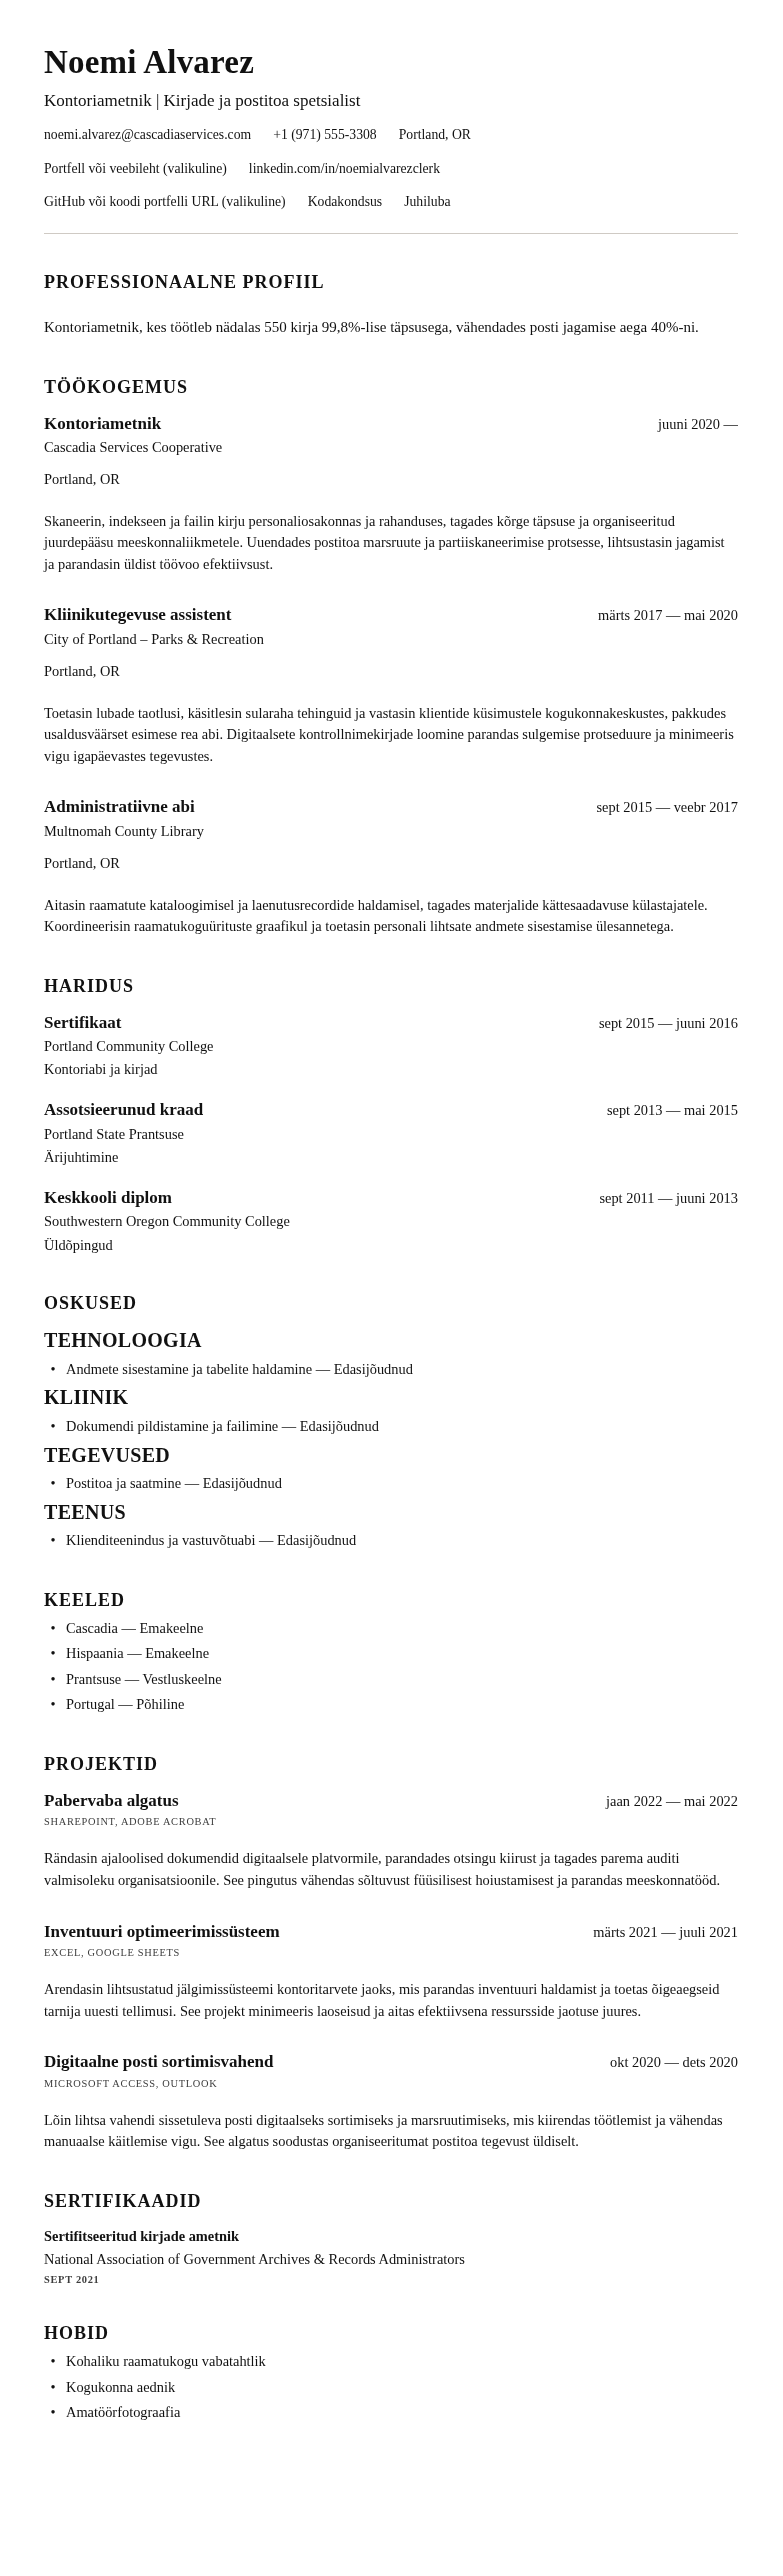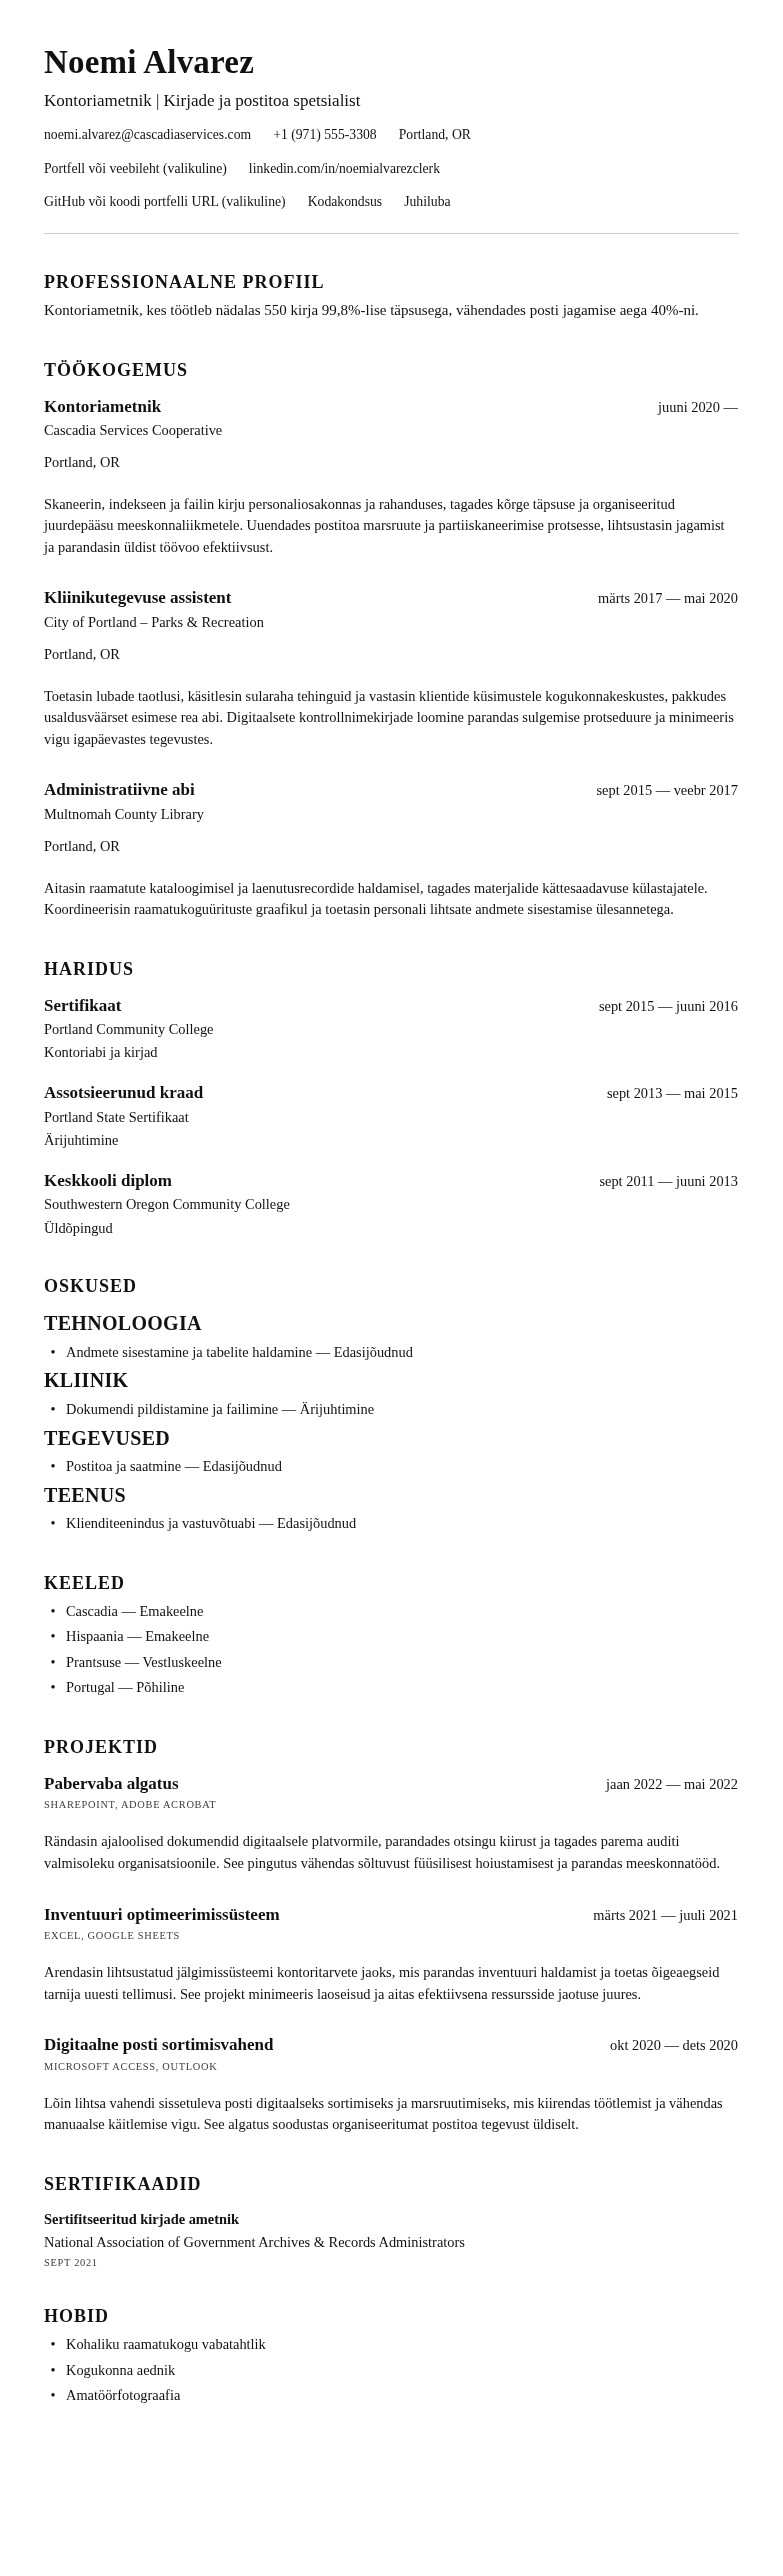--- a/index.html
+++ b/index.html
@@ -18,21 +18,21 @@
   .headline { font-size: 17px; margin-top: 10.4px; }
   .contact-row { display: flex; flex-wrap: wrap; gap: 9px 22px; font-size: 13.7px; margin-top: 15.7px; line-height: 1.3; }
   .divider { border: none; border-top: 0.7px solid #cfcac4; margin-top: 22px; }
 
   
   .section { margin-top: 38px; }
   .section-heading {
     font-size: 18px; font-weight: 700; letter-spacing: 1px;
     text-transform: uppercase; line-height: 1.2;
   }
-  .section-heading + * { margin-top: 6px; }
+  .section-heading + * { margin-top: 23px; }
   .profile-text { font-size: 15px; line-height: 1.45; }
 
   
   .entry { margin-top: 17px; }
   .entry:first-of-type { margin-top: 14.4px; }
   .entry + .entry { margin-top: 29px; }
   .edu-entry + .edu-entry { margin-top: 19.6px; }
   .entry-head { display: flex; justify-content: space-between; align-items: baseline; }
   .entry-title { font-size: 17px; font-weight: 700; line-height: 1.25; }
   .entry-dates { font-size: 14.4px; white-space: nowrap; padding-left: 15.7px; }
@@ -47,21 +47,21 @@
   .skill-group-name { font-size: 20px; font-weight: 700; letter-spacing: 0.3px; text-transform: uppercase; }
 
   
   .bullet-list { margin-top: 6.5px; }
   .bullet-item { font-size: 14.4px; line-height: 1.5; padding-left: 22px; position: relative; margin-top: 3.9px; }
   .bullet-item::before { content: "\2022"; position: absolute; left: 6.5px; }
 
   
   .cert-title { font-size: 14.4px; font-weight: 700; line-height: 1.35; }
   .cert-issuer { font-size: 14.4px; margin-top: 3.3px; line-height: 1.35; }
-  .cert-date { font-size: 10.4px; letter-spacing: 0.7px; text-transform: uppercase; color: #3d3d3d; margin-top: 5.2px; }
+  .cert-date { font-size: 10.4px; letter-spacing: 0.7px; text-transform: uppercase; color: #3d3d3d; margin-top: 5.2px; font-weight: bold; }
 </style>
 </head>
 <body>
 
 <div class="page">
 
   <header>
     <h1 class="name">Noemi Alvarez</h1>
     <div class="headline">Kontoriametnik | Kirjade ja postitoa spetsialist</div>
 
@@ -132,21 +132,21 @@
       </div>
       <div class="entry-sub">Portland Community College</div>
       <div class="entry-sub">Kontoriabi ja kirjad</div>
     </div>
 
     <div class="entry edu-entry">
       <div class="entry-head">
         <span class="entry-title">Assotsieerunud kraad</span>
         <span class="entry-dates">sept 2013 — mai 2015</span>
       </div>
-      <div class="entry-sub">Portland State Sertifikaat</div>
+      <div class="entry-sub">Portland State Prantsuse</div>
       <div class="entry-sub">Ärijuhtimine</div>
     </div>
 
     <div class="entry edu-entry">
       <div class="entry-head">
         <span class="entry-title">Keskkooli diplom</span>
         <span class="entry-dates">sept 2011 — juuni 2013</span>
       </div>
       <div class="entry-sub">Southwestern Oregon Community College</div>
       <div class="entry-sub">Üldõpingud</div>
@@ -159,21 +159,21 @@
     <div class="skill-group">
       <div class="skill-group-name">Tehnoloogia</div>
       <div class="bullet-list">
         <div class="bullet-item">Andmete sisestamine ja tabelite haldamine — Edasijõudnud</div>
       </div>
     </div>
 
     <div class="skill-group">
       <div class="skill-group-name">Kliinik</div>
       <div class="bullet-list">
-        <div class="bullet-item">Dokumendi pildistamine ja failimine — Ärijuhtimine</div>
+        <div class="bullet-item">Dokumendi pildistamine ja failimine — Edasijõudnud</div>
       </div>
     </div>
 
     <div class="skill-group">
       <div class="skill-group-name">Tegevused</div>
       <div class="bullet-list">
         <div class="bullet-item">Postitoa ja saatmine — Edasijõudnud</div>
       </div>
     </div>
 

